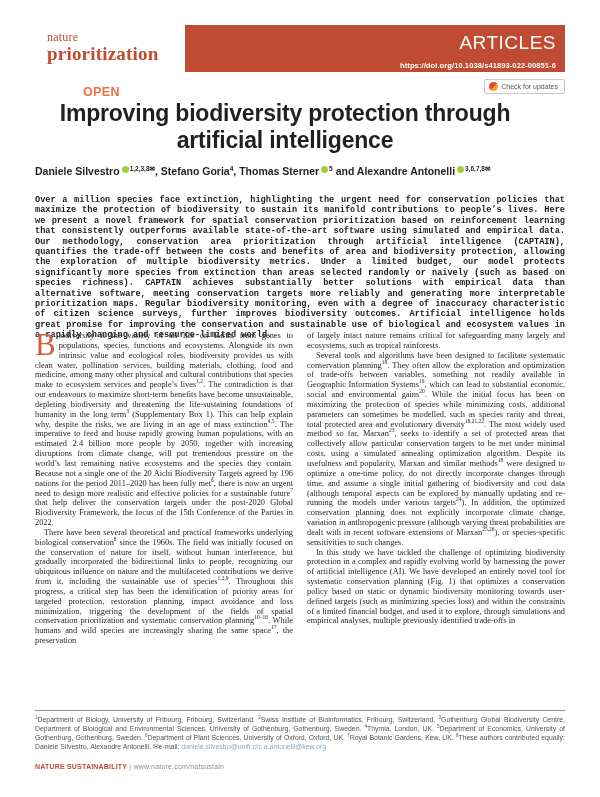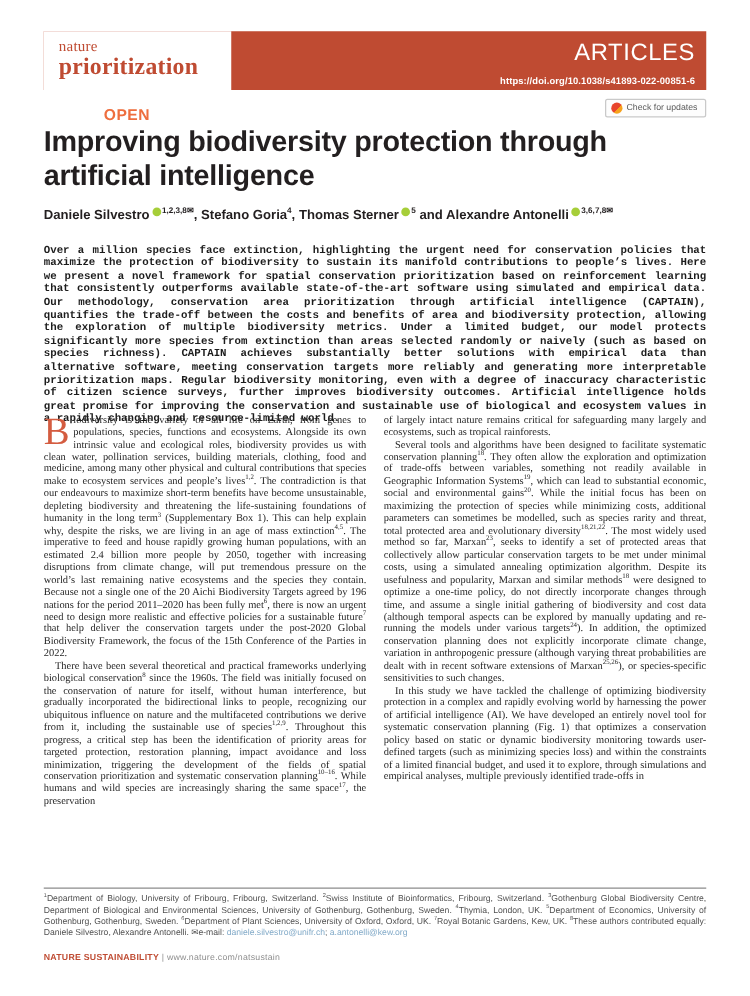--- a/index.html
+++ b/index.html
@@ -41,21 +41,21 @@
     background: linear-gradient(135deg, #e8452c 55%, #f6a21d 55%);
     display: inline-block;
   }
   
   .open-label {
     position: absolute; top: 85px; left: 35px;
     color: var(--open, #ee6e3e); font-size: 12.5px; font-weight: 700; letter-spacing: 0.4px; margin-left: 48px;
   }
   .title {
     position: absolute; top: 100px; left: 35px; width: 500px;
-    font-size: 23px; line-height: 27px; font-weight: 700; color: #231f20; letter-spacing: -0.2px;
+    font-size: 23px; line-height: 27px; font-weight: 700; color: #231f20; letter-spacing: -0.2px; text-align: center;
   }
   .authors {
     position: absolute; top: 164px; left: 35px; width: 530px;
     font-size: 10.5px; font-weight: 700; color: #231f20;
   }
   .author sup { font-size: 6.5px; font-weight: 700; }
   .orcid-icon {
     display: inline-block; width: 7px; height: 7px; border-radius: 50%;
     background: var(--orcid, #a6ce39); margin: 0 1px 0 2px; vertical-align: 2px;
   }

